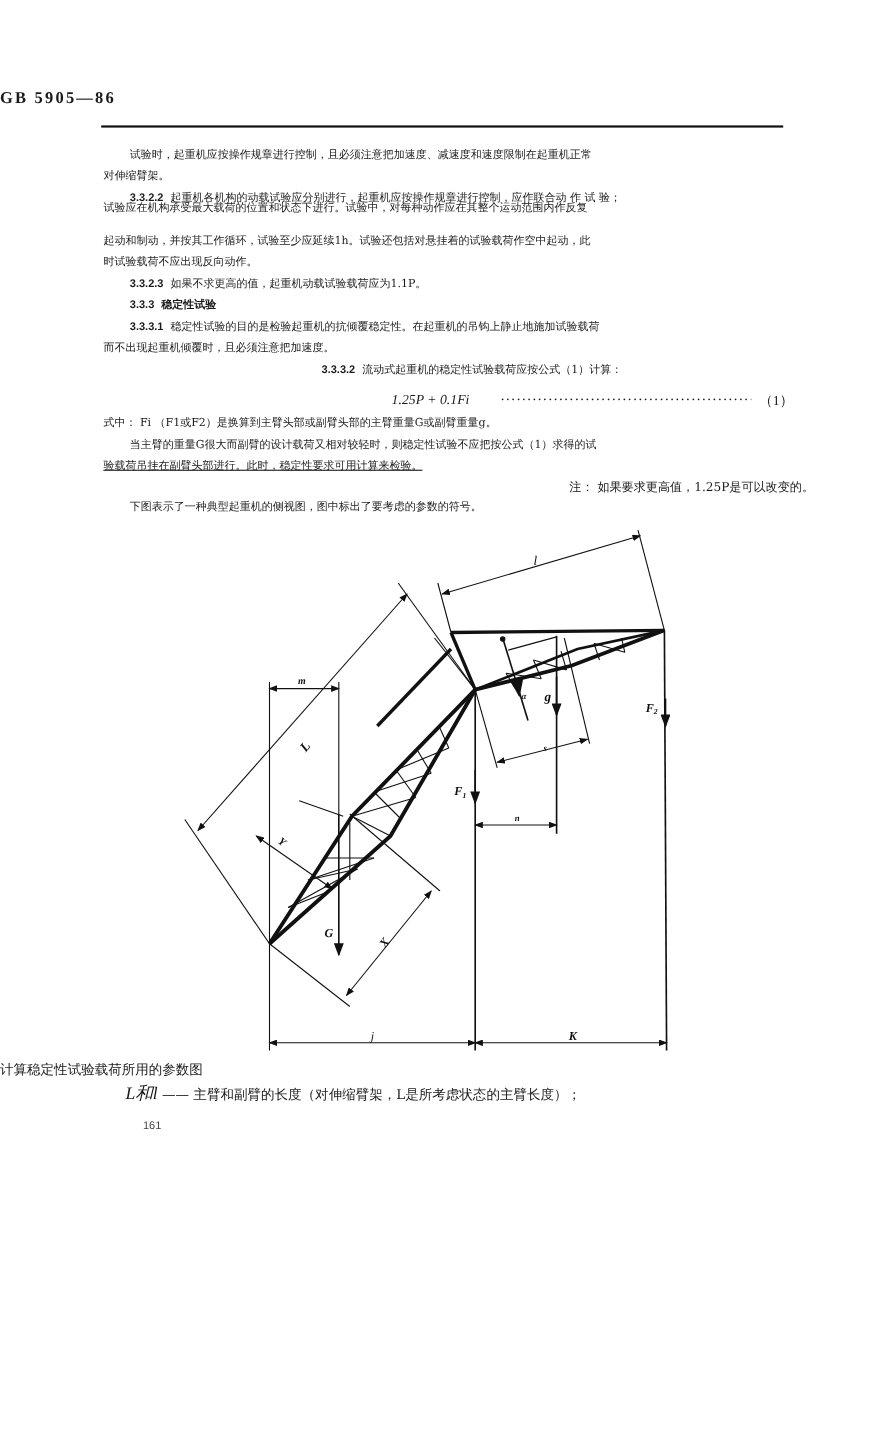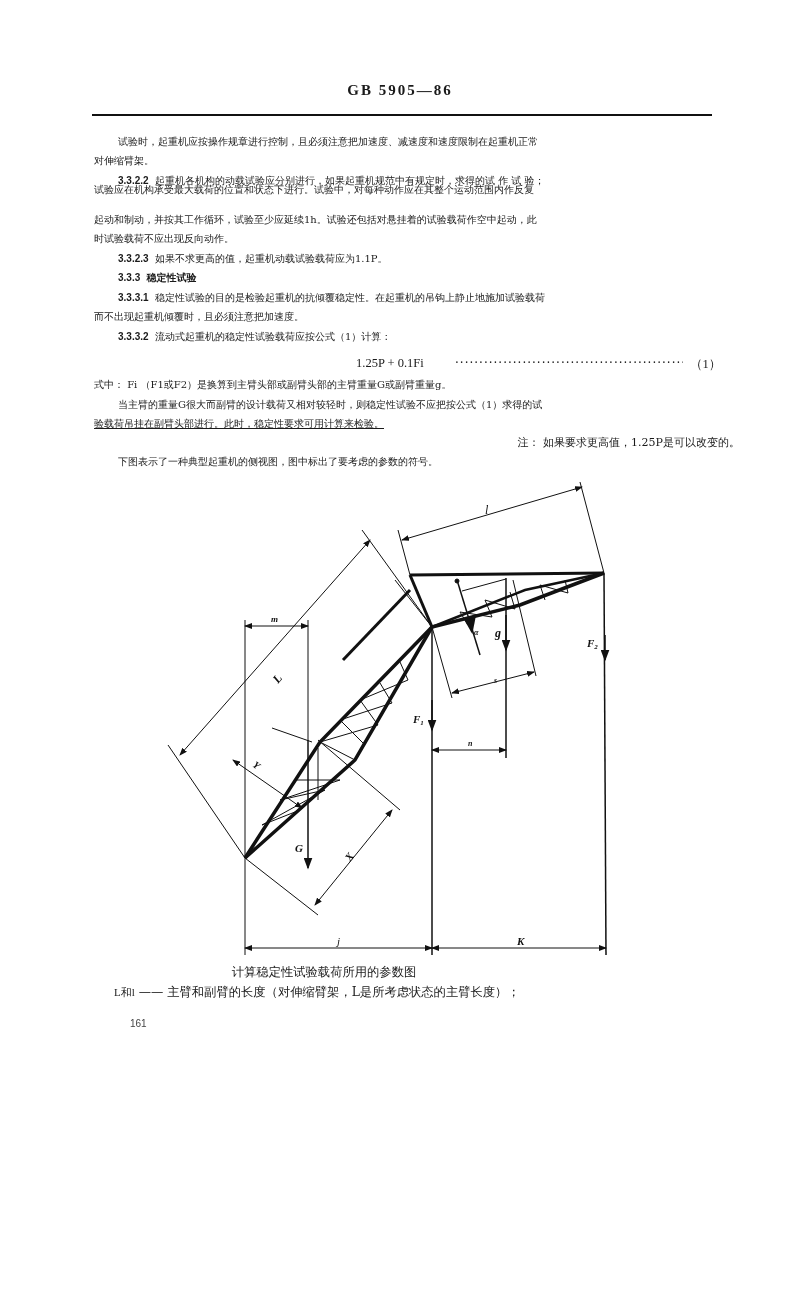--- a/index.html
+++ b/index.html
@@ -1,46 +1,46 @@
 <!DOCTYPE html>
 <html><head>
 <meta charset="utf-8">
 <style>
   html, body { margin:0; padding:0; background:#ffffff; }
   body { width:800px; height:1300px; position:relative; overflow:hidden;
          font-family:"DejaVu Serif", serif; color:#1a1a1a; }
-  .header { position:absolute; top:82px; left:0; width:800px; text-align:center;
+  .header { position:absolute; top:82px; left:0; width:800px; text-align:left;
             font-family:"Liberation Serif", serif; font-weight:bold; font-size:15px; letter-spacing:2px; }
   .rule { position:absolute; top:114px; left:92px; width:620px; height:0;
           border-top:2px solid #111; }
   .txt { position:absolute; left:94px; width:622px; font-size:10px; line-height:19px; white-space:nowrap; }
   .ind { padding-left:24px; }
   .b { font-family:"Liberation Sans", sans-serif; font-weight:bold; }
   .small { font-size:11px; }
   .formula { position:absolute; left:356px; top:356px; font-size:12.5px; font-family:"Liberation Serif", serif; }
   .fnum { position:absolute; left:690px; top:356px; font-size:12.5px; font-family:"Liberation Serif", serif; }
   .dots { position:absolute; left:455px; top:356px; width:228px; overflow:hidden; font-size:12px; letter-spacing:1px; }
-  .i { font-family:"Liberation Serif", serif;text-align:right; }
+  .i { font-style:italic; font-family:"Liberation Serif", serif;text-align:right; }
   svg { position:absolute; left:0; top:0; }
-  .caption { position:absolute; top:964px; left:0; width:648px; text-align:center; font-size:12.3px; }
+  .caption { position:absolute; top:964px; left:0; width:648px; text-align:left; font-size:12.3px; }
   .legend { position:absolute; top:984px; left:114px; font-size:12.3px; white-space:nowrap; }
   .pageno { position:absolute; top:1018px; left:130px; font-size:10px; font-family:Liberation Sans, sans-serif; color:#444; }
 </style>
 </head>
 <body>
 
 <div class="header">GB 5905—86</div>
 <div class="rule"></div>
 
 <div class="txt ind" style="top:132px;">试验时，起重机应按操作规章进行控制，且必须注意把加速度、减速度和速度限制在起重机正常</div>
 <div class="txt" style="top:151px;">对伸缩臂架。</div>
 
 <div class="txt ind" style="top:171px;">
   <span class="b">3.3.2.2</span>&nbsp;
-  <span>起重机各机构的动载试验应分别进行，如果起重机规范中有规定时，求得的试 作 试 验；</span>
+  <span>起重机各机构的动载试验应分别进行，起重机应按操作规章进行控制，应作联合动 作 试 验；</span>
 </div>
 <div class="txt" style="top:180px;">试验应在机构承受最大载荷的位置和状态下进行。试验中，对每种动作应在其整个运动范围内作反复</div>
 <div class="txt" style="top:210px;">起动和制动，并按其工作循环，试验至少应延续1h。试验还包括对悬挂着的试验载荷作空中起动，此</div>
 <div class="txt" style="top:229px;">时试验载荷不应出现反向动作。</div>
 
 <div class="txt ind" style="top:249px;">
   <span class="b">3.3.2.3</span>&nbsp;
   <span>如果不求更高的值，起重机动载试验载荷应为1.1P。</span>
 </div>
 
@@ -48,21 +48,21 @@
   <span class="b">3.3.3</span>&nbsp;
   <span class="b">稳定性试验</span>
 </div>
 
 <div class="txt ind" style="top:288px;">
   <span class="b">3.3.3.1</span>&nbsp;
   <span>稳定性试验的目的是检验起重机的抗倾覆稳定性。在起重机的吊钩上静止地施加试验载荷</span>
 </div>
 <div class="txt" style="top:307px;">而不出现起重机倾覆时，且必须注意把加速度。</div>
 
-<div class="txt ind" style="top:327px;">
+<div class="txt ind" style="top:327px;text-align:center;">
   <span class="b">3.3.3.2</span>&nbsp;
   <span>流动式起重机的稳定性试验载荷应按公式（1）计算：</span>
 </div>
 
 <div class="formula i">1.25P + 0.1Fi</div>
 <div class="dots">··································································</div>
 <div class="fnum">（1）</div>
 
 <div class="txt" style="top:375px;">式中：  Fi （F1或F2）是换算到主臂头部或副臂头部的主臂重量G或副臂重量g。</div>
 <div class="txt ind" style="top:395px;">当主臂的重量G很大而副臂的设计载荷又相对较轻时，则稳定性试验不应把按公式（1）求得的试</div>
@@ -178,18 +178,18 @@
     <text x="494" y="683" font-size="8">s</text>
     <text x="468" y="746" font-size="8">n</text>
     <text x="337" y="945" font-size="11" font-weight="normal">j</text>
     <text x="517" y="945" font-size="11">K</text>
   </g>
 </svg>
 
 <div class="caption">计算稳定性试验载荷所用的参数图</div>
 
 <div class="legend">
-  <span class="i" style="font-size:11px;">L和l</span>
+  <span class="i" style="font-size:16px;">L和l</span>
   <span>——</span>
   <span>主臂和副臂的长度（对伸缩臂架，L是所考虑状态的主臂长度）；</span>
 </div>
 
 <div class="pageno">161</div>
 
 </body></html>

